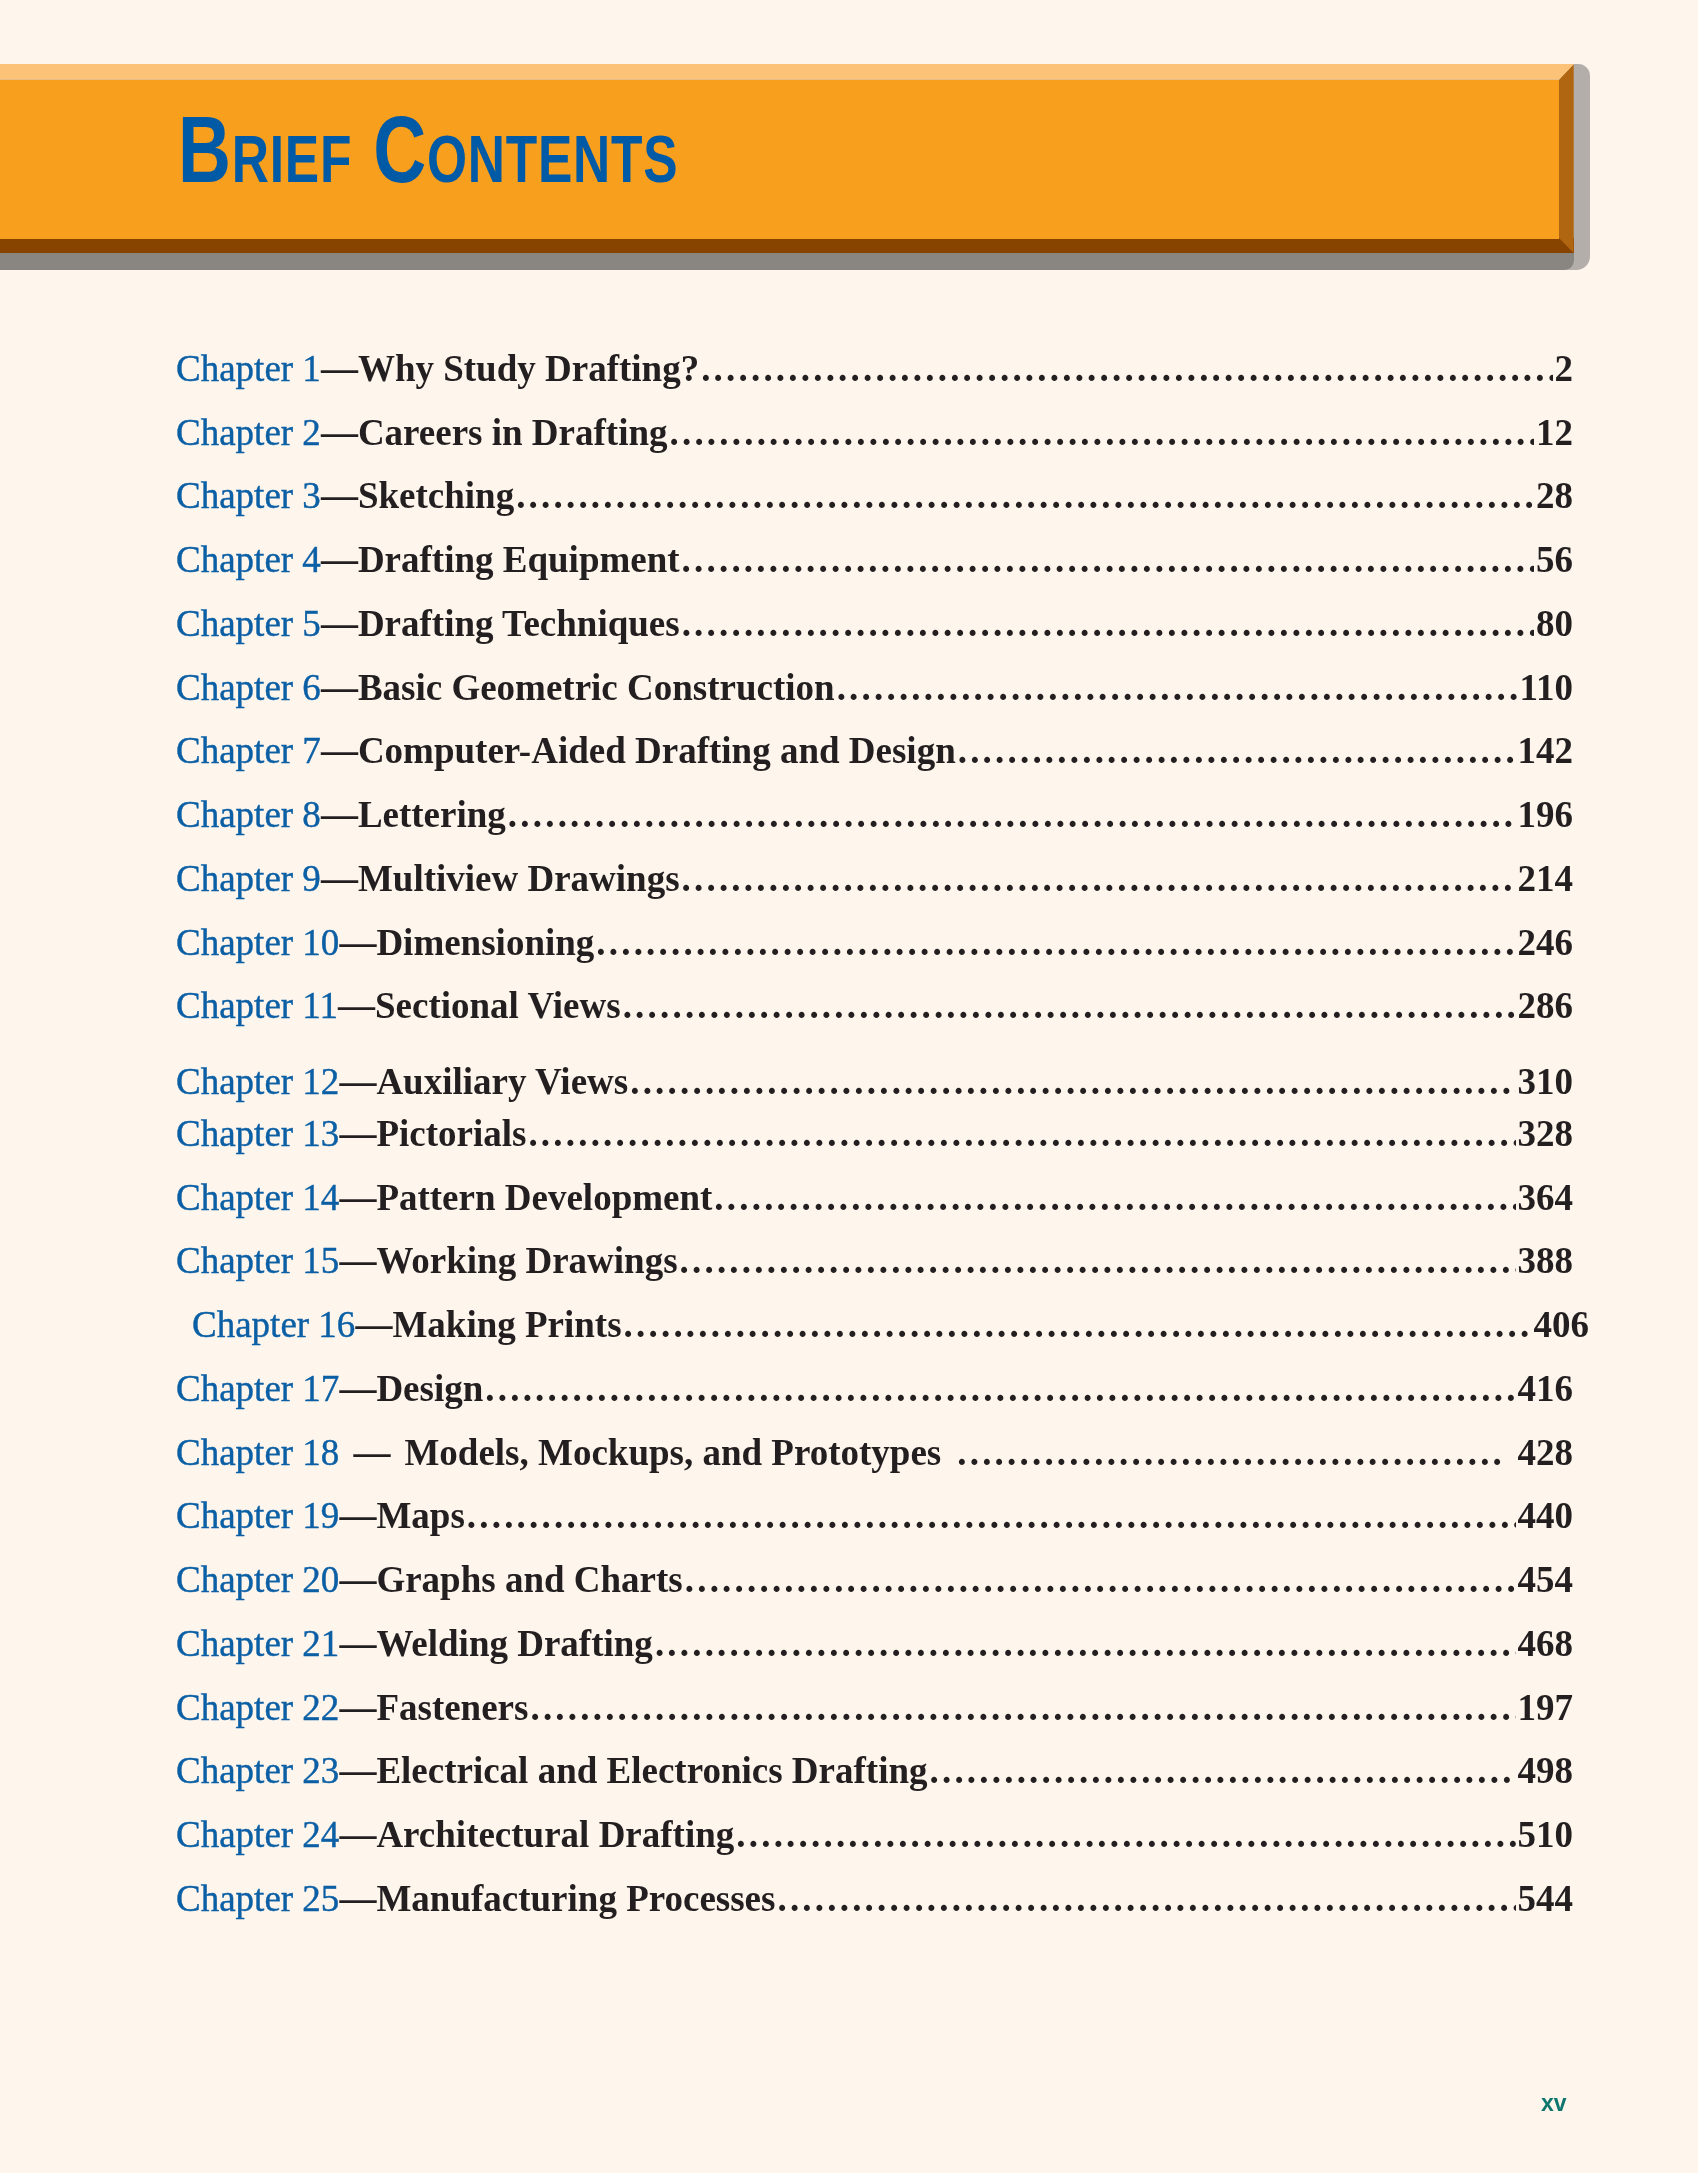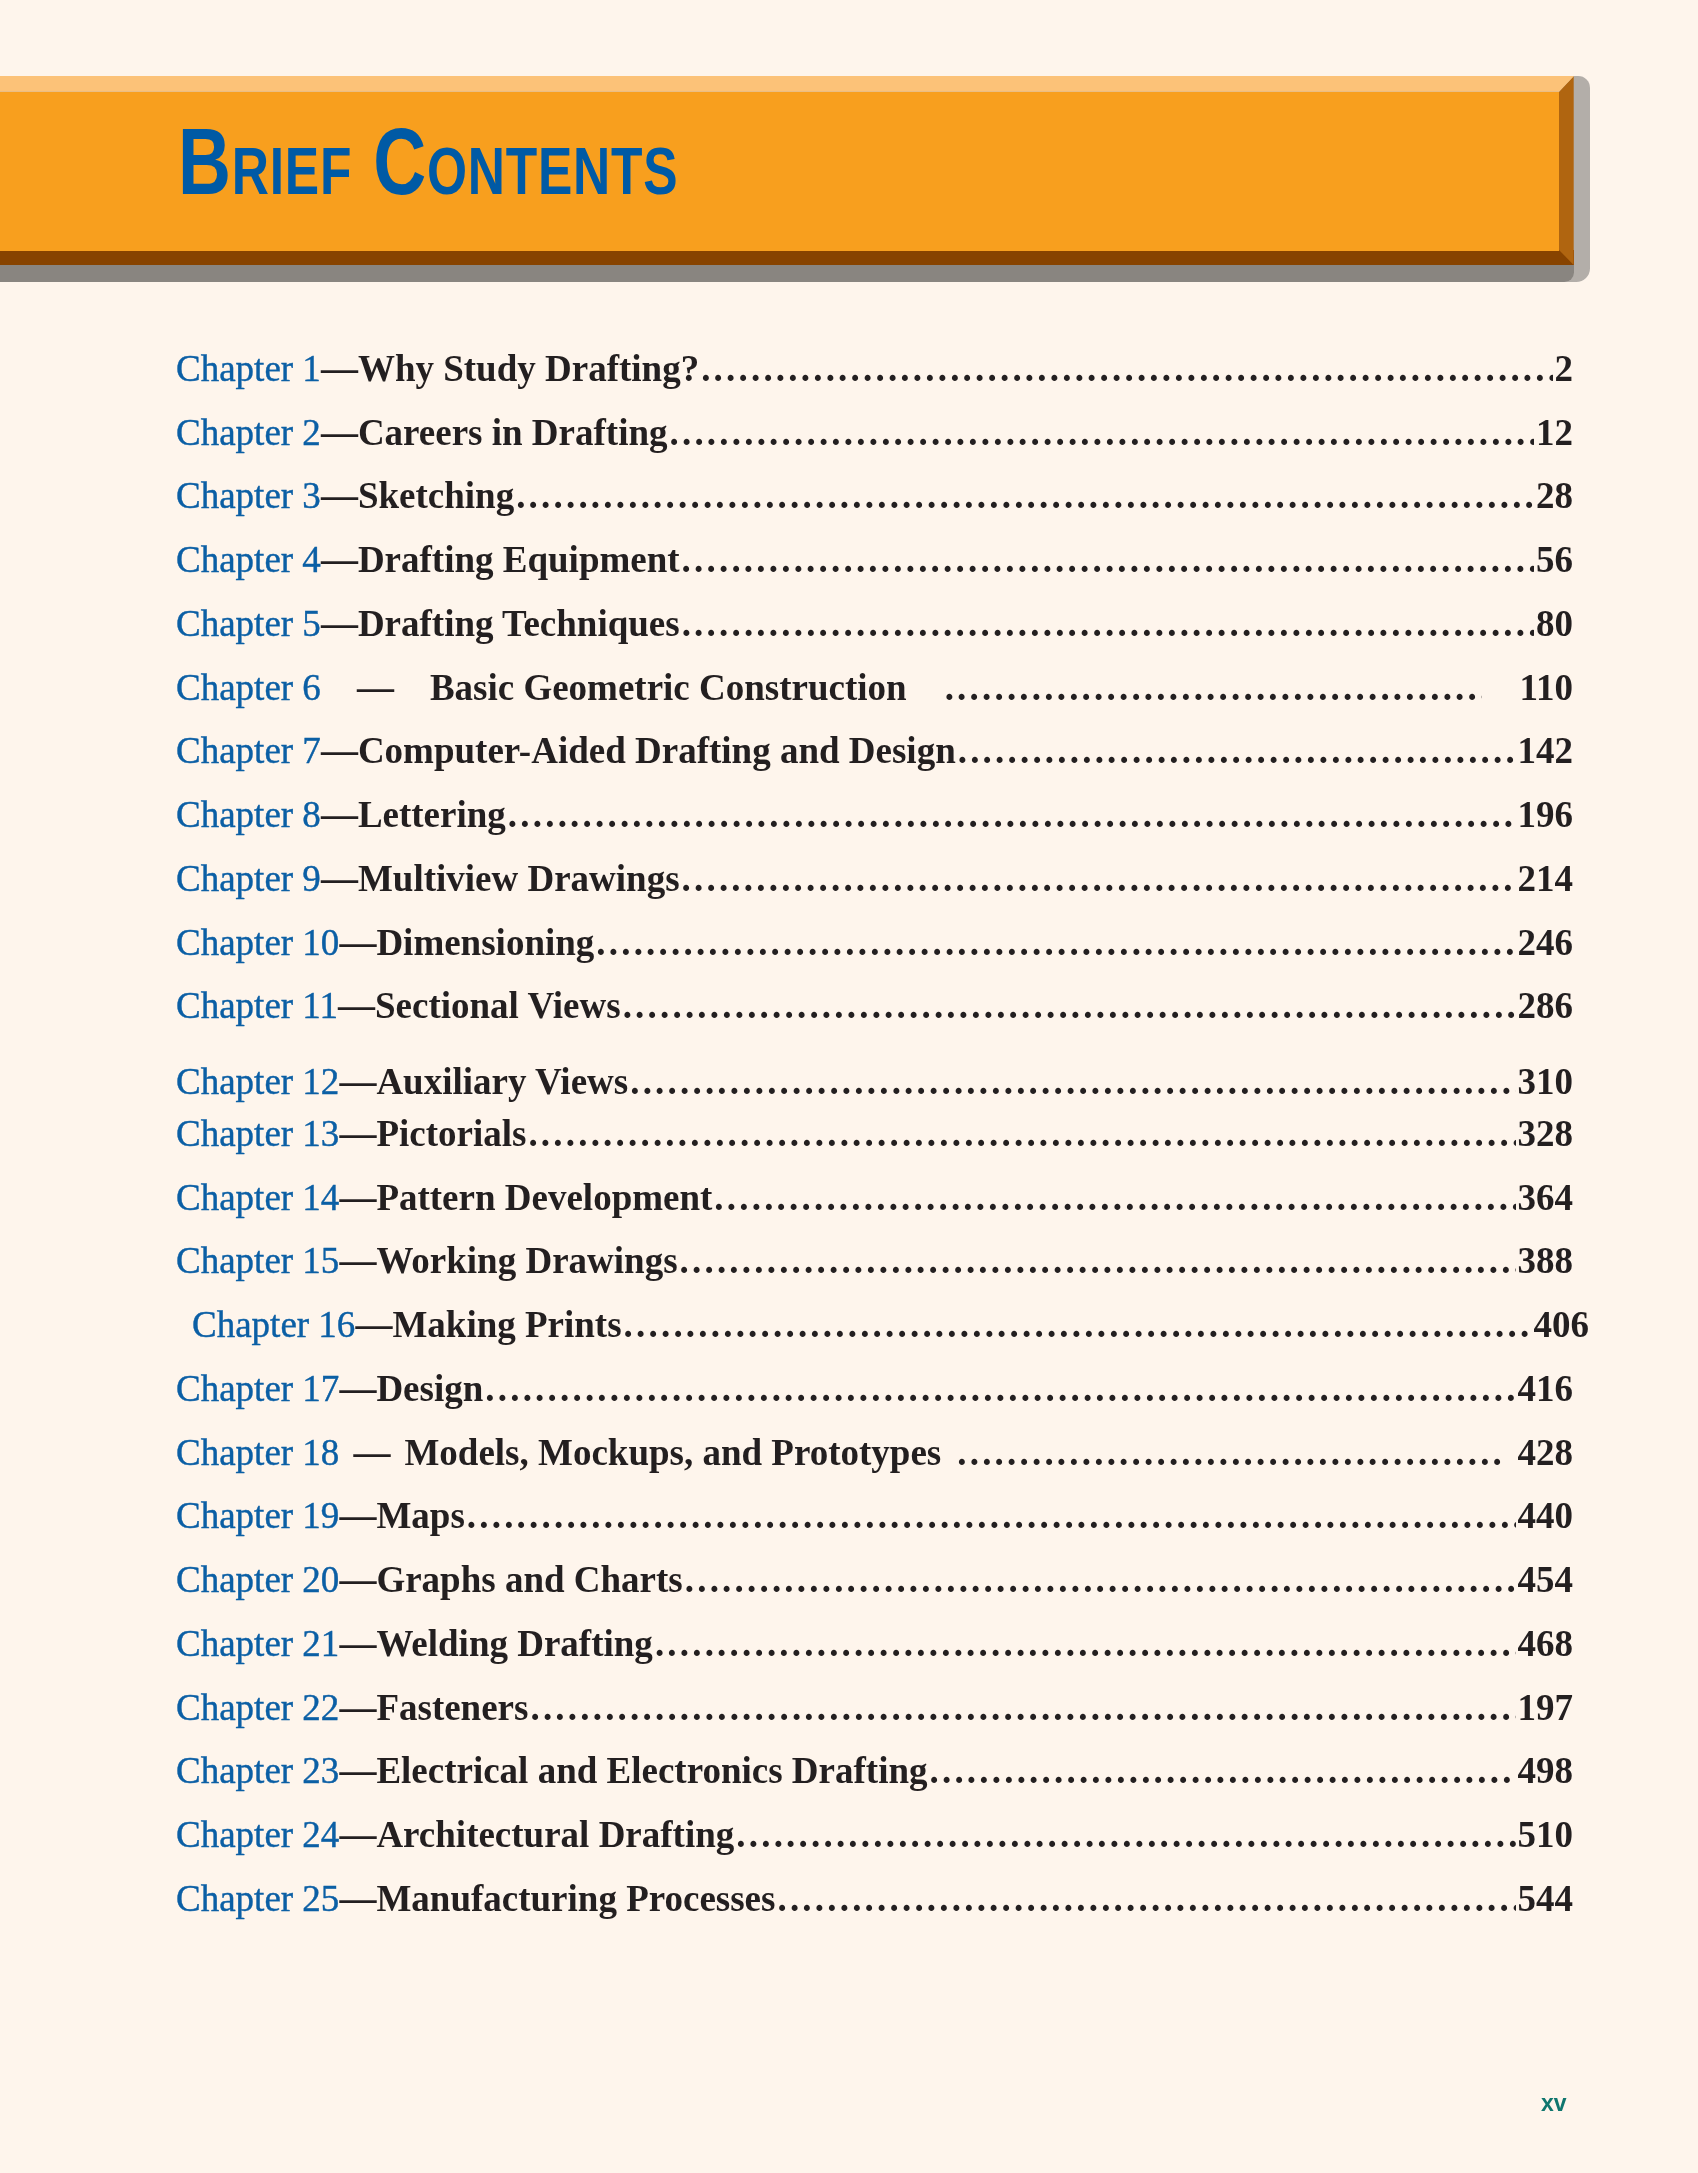--- a/index.html
+++ b/index.html
@@ -2,21 +2,21 @@
 <html><head>
 <meta charset="utf-8">
 <style>
   html, body { margin: 0; padding: 0; }
   body {
     width: 1699px; height: 2174px;
     background: #FEF5EC;
     position: relative; overflow: hidden;
     font-family: "Liberation Serif", "DejaVu Serif", serif;
   }
-  .banner { position: absolute; left: 0; top: 64px; width: 1590px; height: 206px; margin-top: 12px; }
+  .banner { position: absolute; left: 0; top: 64px; width: 1590px; height: 206px; }
   .banner .outer {
     position: absolute; left: 0; top: 0; width: 1590px; height: 206px;
     background: #B3AEA9; border-radius: 0 11.8px 13.7px 0;
   }
   .banner .gray-bottom { position: absolute; left: 0; top: 189px; width: 1574px; height: 16.7px; background: #898580; border-bottom-right-radius: 9.8px; }
   .banner .brown { position: absolute; left: 0; top: 174px; width: 1574px; height: 14.7px; background: #874300; }
   .banner .bevel-right {
     position: absolute; left: 1559px; top: 0; width: 14.7px; height: 189px;
     background: #B06510;
     clip-path: polygon(0 15.7px, 14.7px 0, 14.7px 189px, 0 174px);
@@ -95,21 +95,21 @@
       <span class="dots"></span>
       <span class="pg">56</span>
     </div>
     <div class="row" style="top: 602px;">
       <span class="chap">Chapter 5</span>
       <span class="dash">—</span>
       <span class="ttl">Drafting Techniques</span>
       <span class="dots"></span>
       <span class="pg">80</span>
     </div>
-    <div class="row" style="top: 666px; gap: 36px;">
+    <div class="row" style="top: 666px;">
       <span class="chap">Chapter 6</span>
       <span class="dash">—</span>
       <span class="ttl">Basic Geometric Construction</span>
       <span class="dots"></span>
       <span class="pg">110</span>
     </div>
     <div class="row" style="top: 729px;">
       <span class="chap">Chapter 7</span>
       <span class="dash">—</span>
       <span class="ttl">Computer-Aided Drafting and Design</span>

